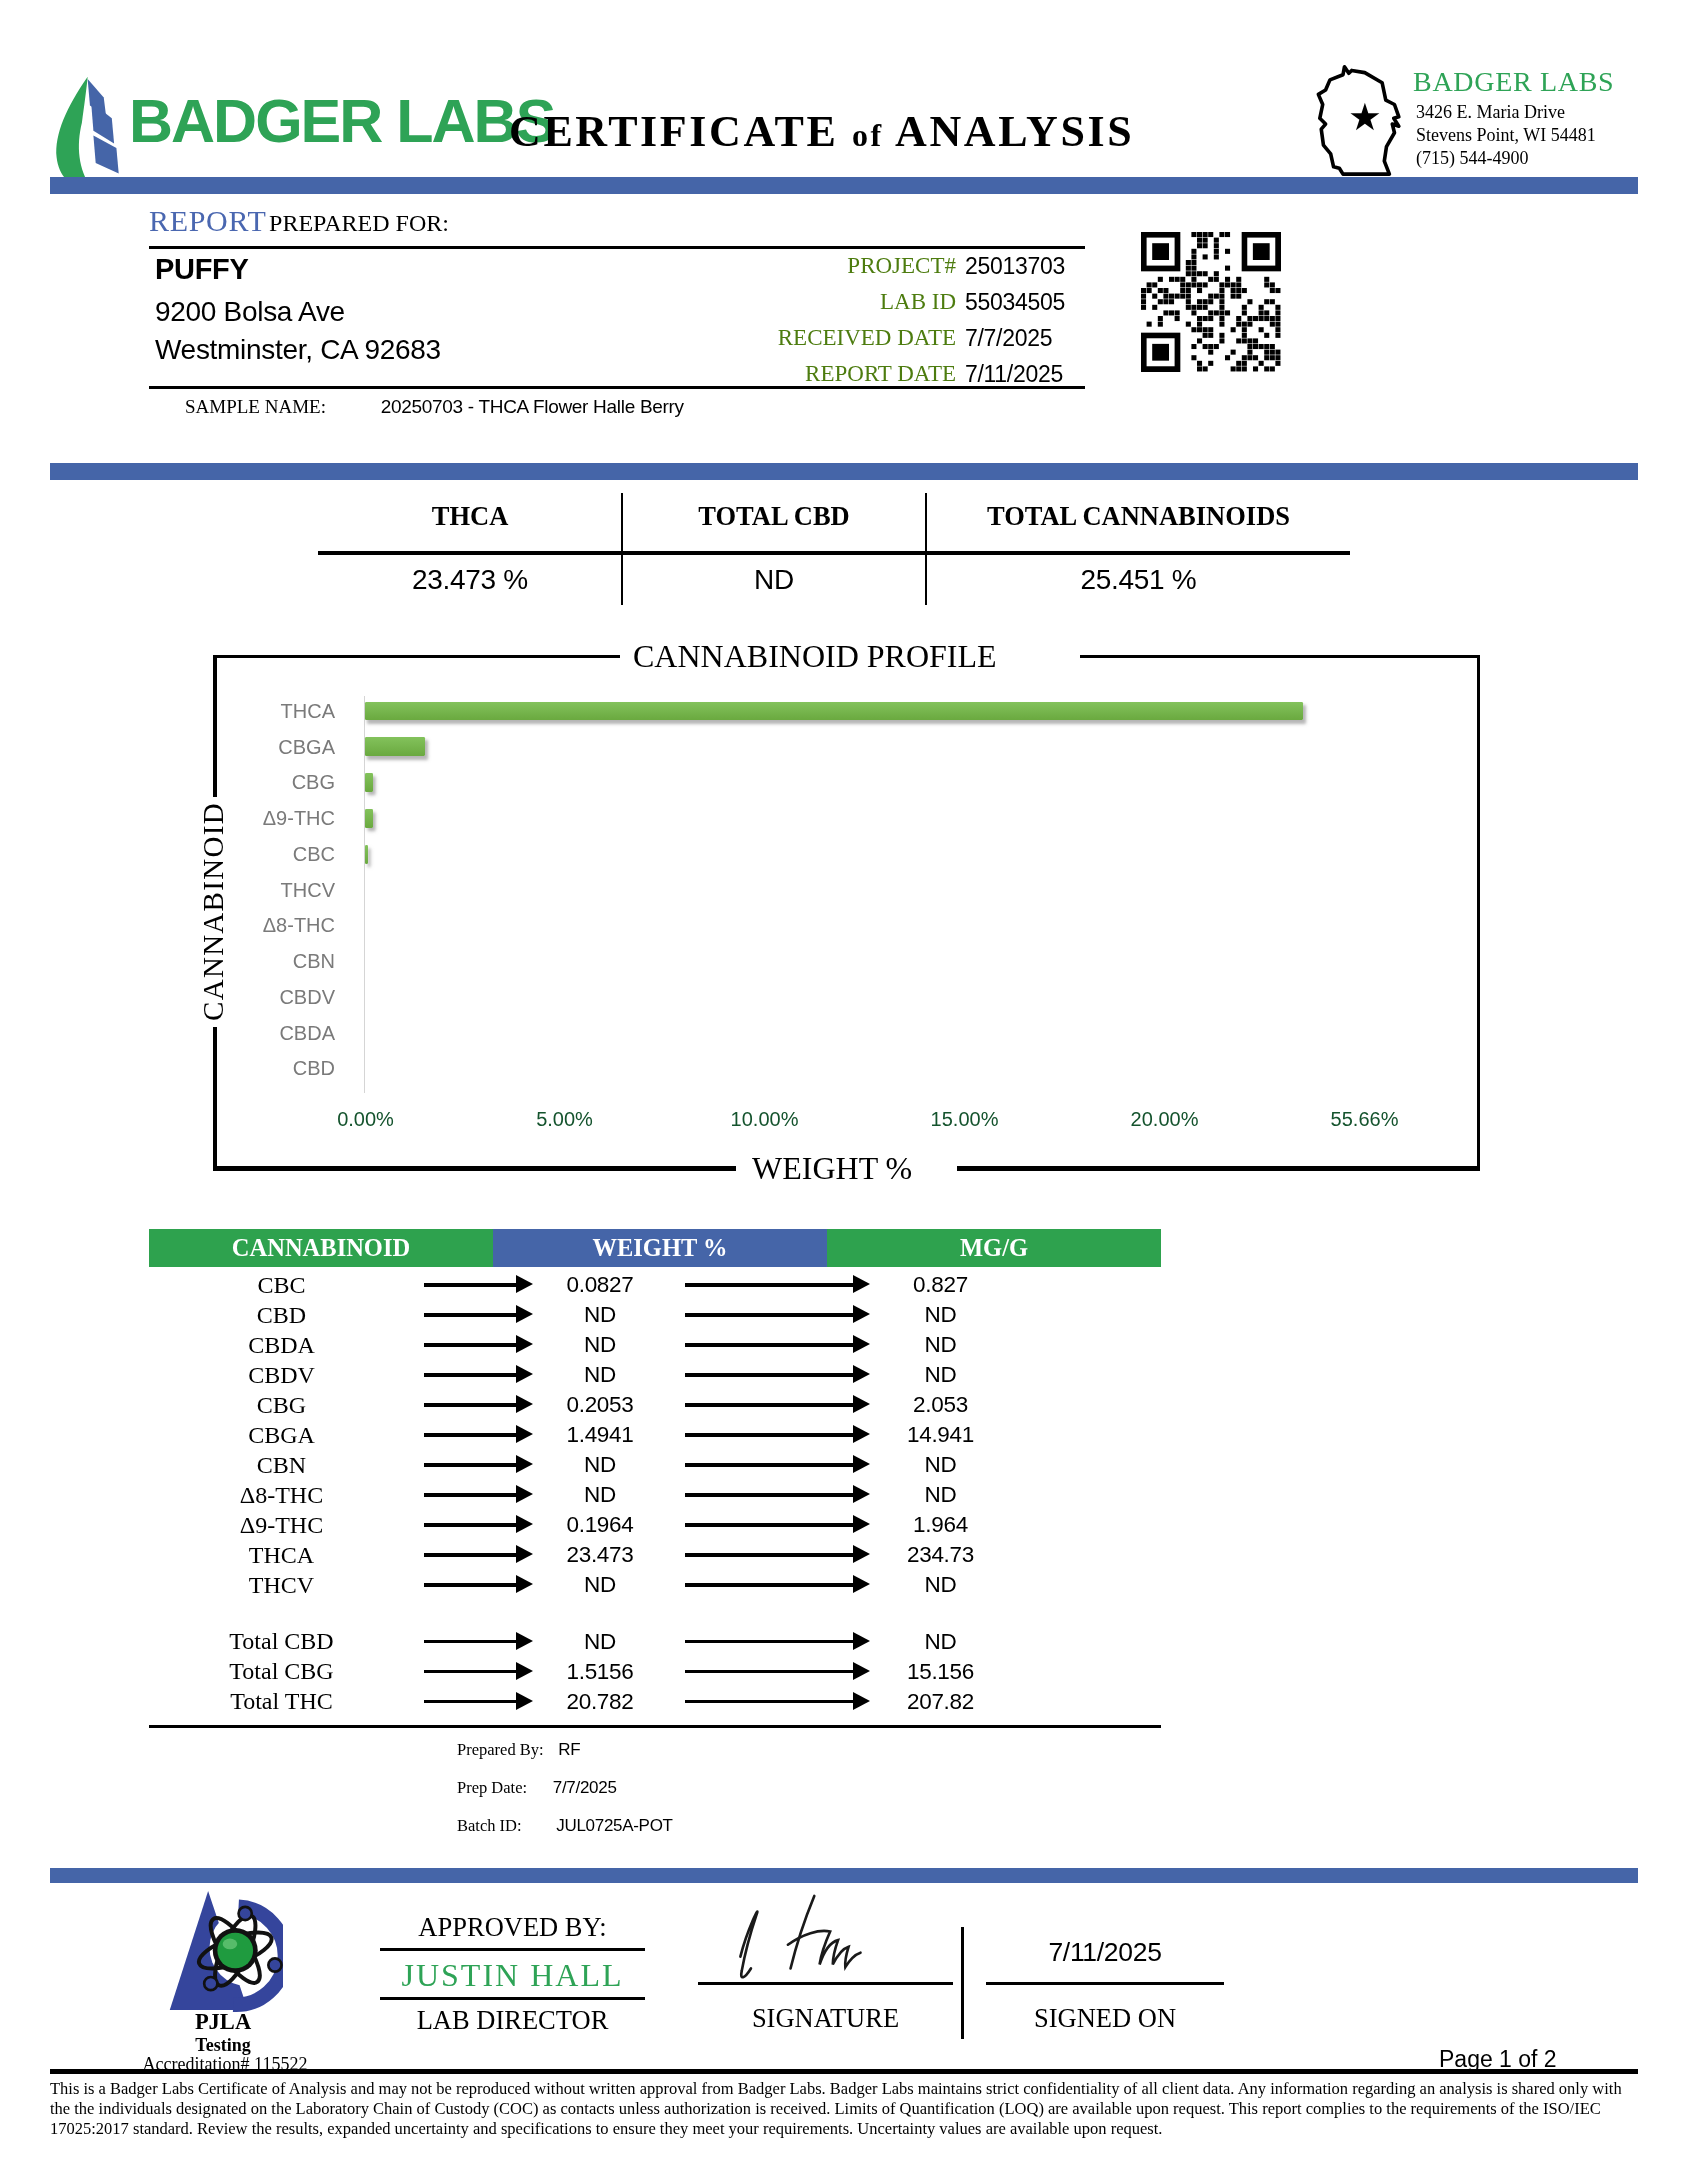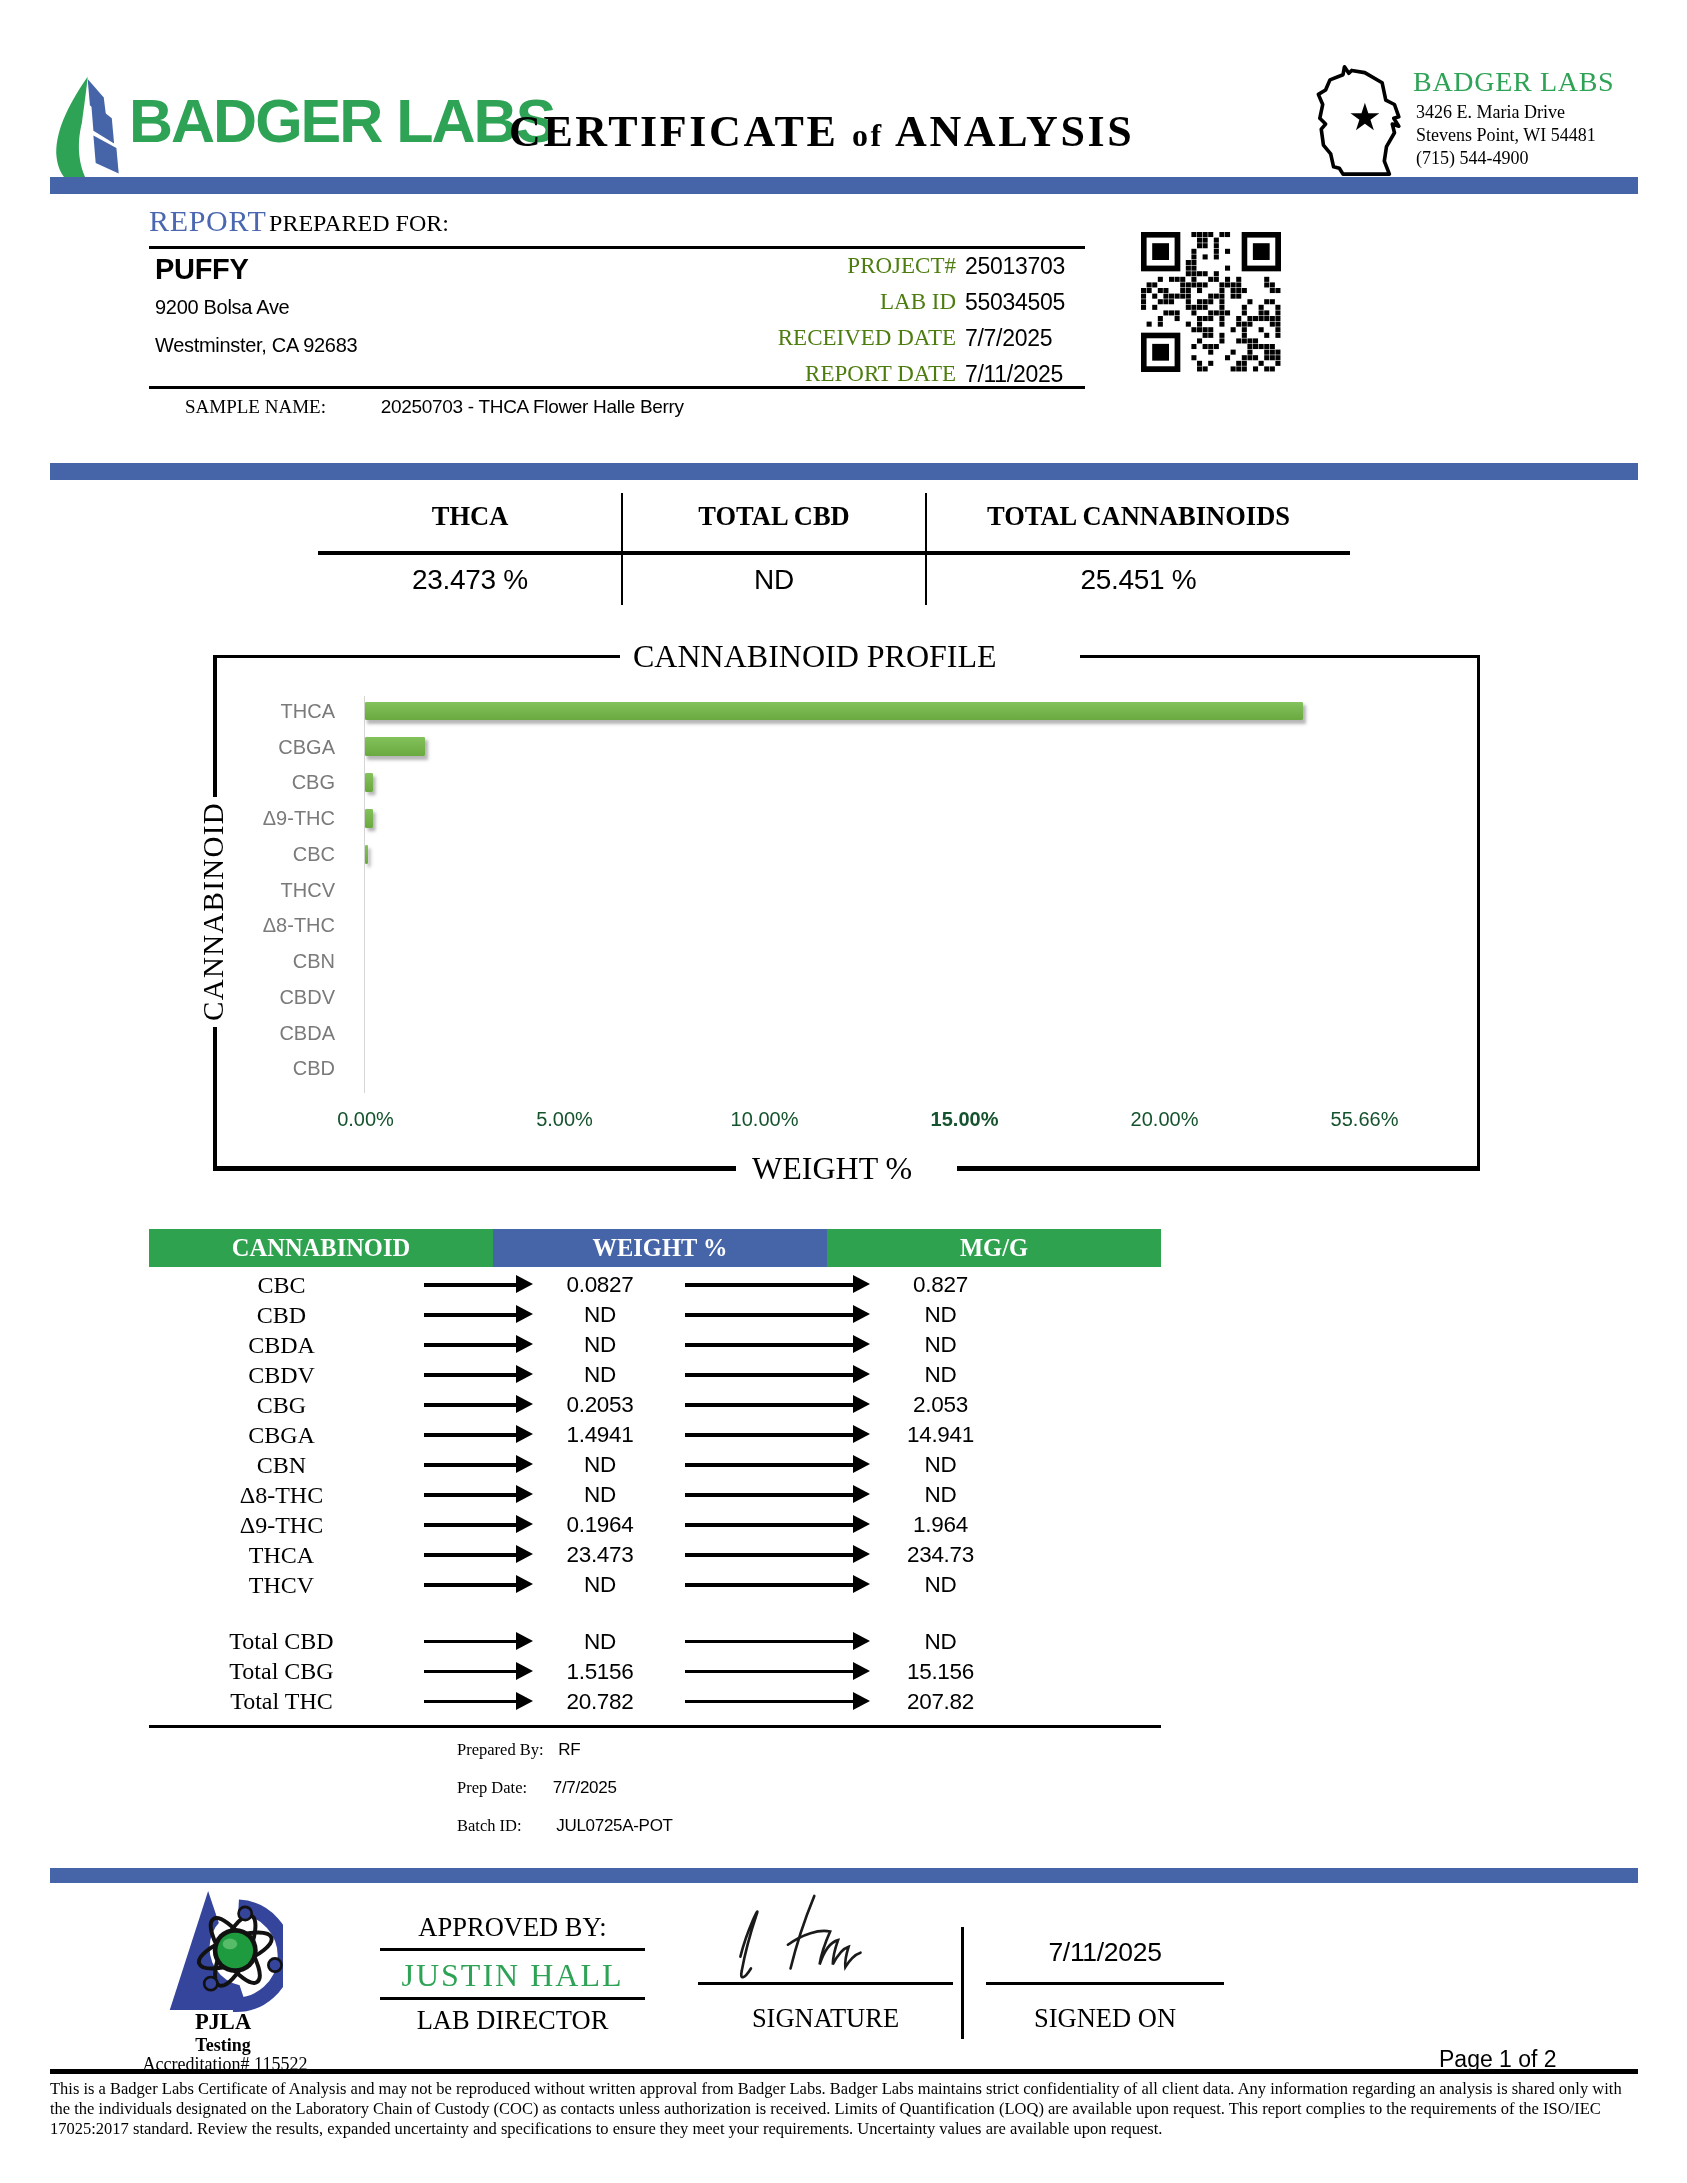--- a/index.html
+++ b/index.html
@@ -13,21 +13,21 @@
   .brand-text{font-family:"Liberation Sans",sans-serif;font-weight:bold;font-size:61px;
               color:#2EA356;letter-spacing:-2px;}
   .coa-title{font-size:44px;font-weight:bold;letter-spacing:2.6px;white-space:nowrap;}
   .coa-of{font-size:32px;}
   .lab-name{color:#2EA356;font-size:28px;letter-spacing:0.7px;white-space:nowrap;}
   .lab-addr{font-size:18px;line-height:23px;}
   
   .rep-head-blue{color:#4A67B0;font-size:30px;letter-spacing:0.7px;}
   .rep-head-black{font-size:24px;}
   .client-name{font-weight:bold;font-size:29px;}
-  .client-line{font-size:20px;}
+  .client-line{font-size:28px;}
   .meta-row{position:absolute;left:662px;width:410px;height:33px;}
   .meta-label{position:absolute;right:116px;top:0;color:#4d7c0f;font-size:23px;white-space:nowrap;}
   .meta-value{position:absolute;left:303px;top:0;font-size:23px;white-space:nowrap;}
   
   .sum-head{font-weight:bold;font-size:26.5px;text-align:center;}
   .sum-val{font-size:28px;text-align:center;}
   .vline{position:absolute;background:#000;width:2px;}
   
   .panel{position:absolute;left:213px;top:635px;width:1267px;height:536px;}
   .chart-title{font-size:32px;white-space:nowrap;}
@@ -389,21 +389,21 @@
       <div class="bar" style="top: 80px; width: 8.2px;"></div>
       <div class="bar" style="top: 116px; width: 7.8px;"></div>
       <div class="bar" style="top: 152px; width: 3.3px;"></div>
 
     </div>
 
     <div class="abs" style="left:0;top:473px;width:1260px;height:26.5px;">
       <div class="xtick" style="left: 103px;">0.00%</div>
       <div class="xtick" style="left: 302px;">5.00%</div>
       <div class="xtick" style="left: 502px;">10.00%</div>
-      <div class="xtick" style="left: 702px; font-weight: bold;">15.00%</div>
+      <div class="xtick" style="left: 702px;">15.00%</div>
       <div class="xtick" style="left: 902px;">20.00%</div>
       <div class="xtick" style="left: 1102px;">55.66%</div>
     </div>
 
     <div class="rule" style="left:0;top:531px;width:523px;height:4.6px;"></div>
     <div class="abs axis-label-x" style="left:539px;top:515px;">WEIGHT %</div>
     <div class="rule" style="left:744px;top:531px;width:523px;height:4.6px;"></div>
   </div>
 
   <div class="tbl-head">

